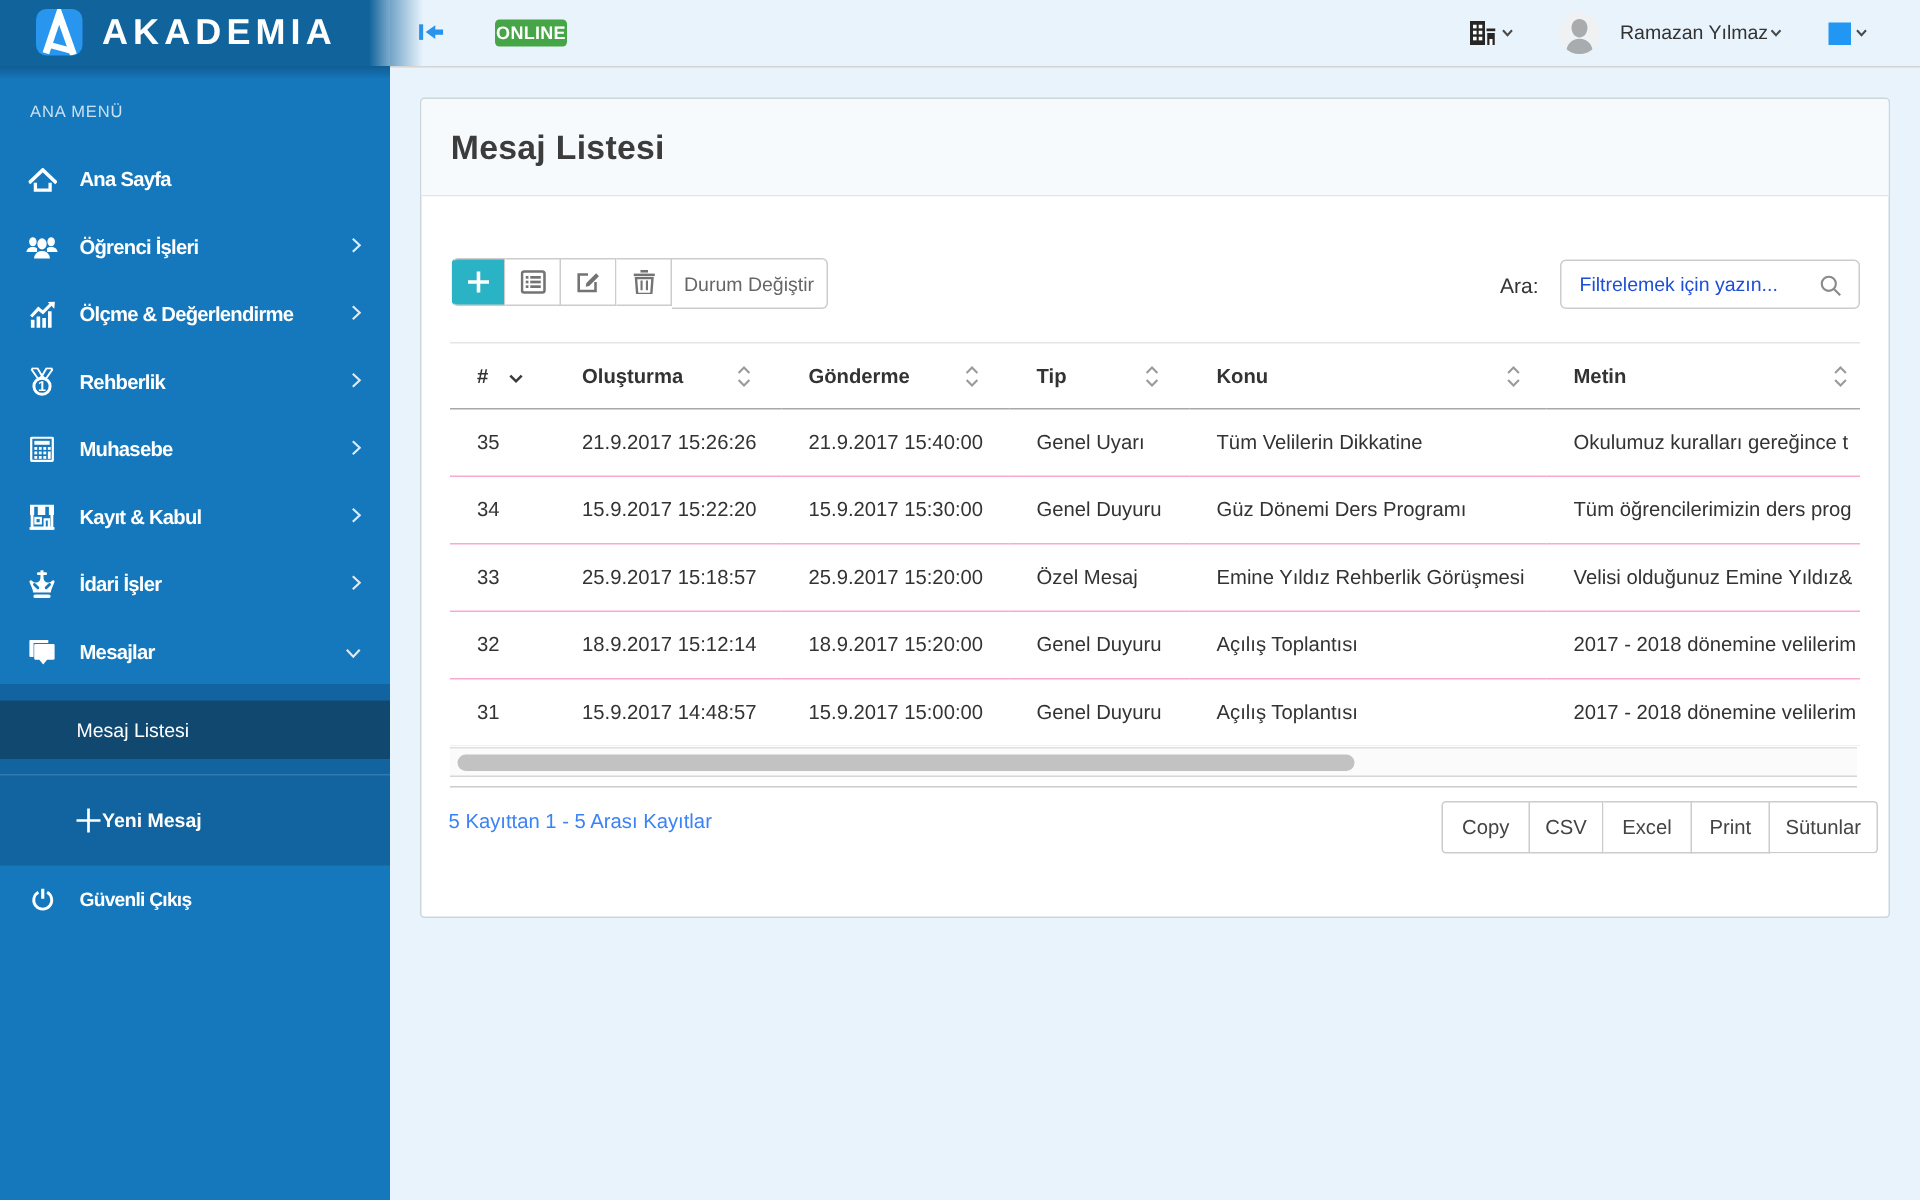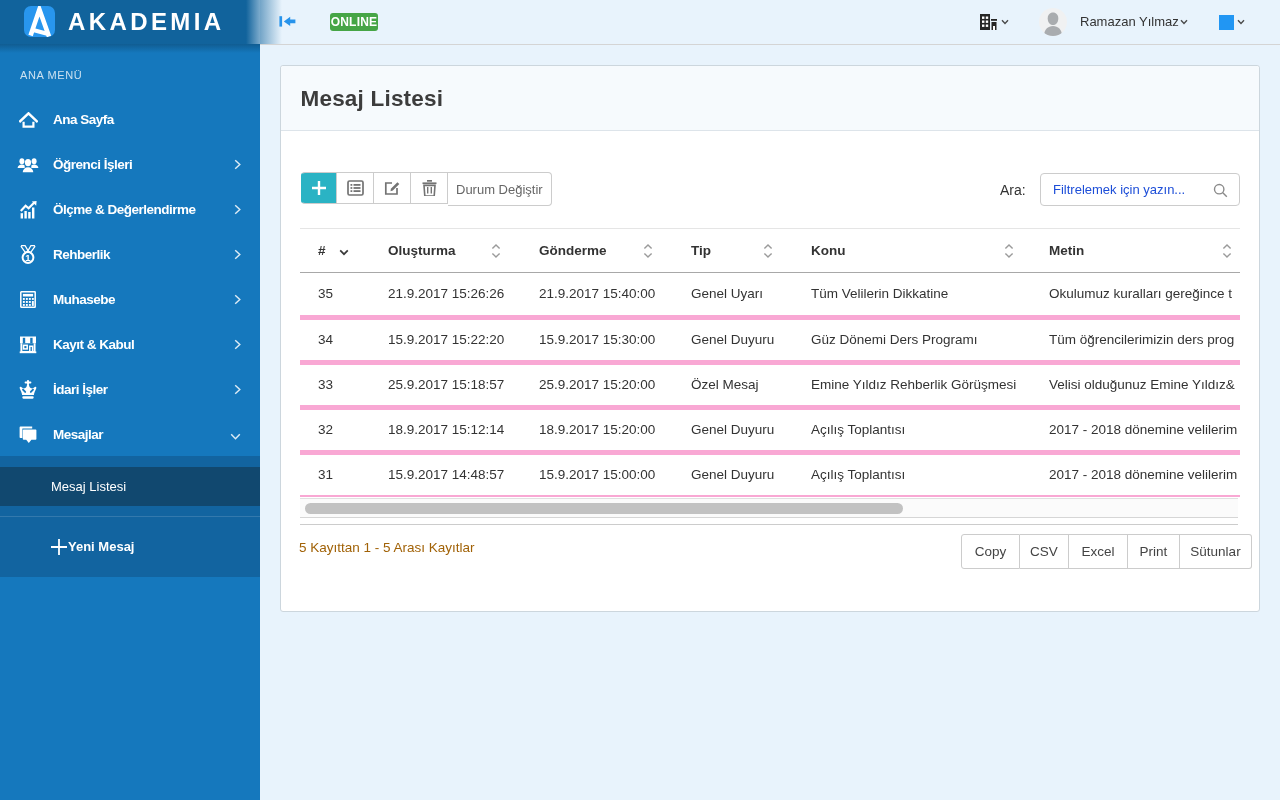--- a/index.html
+++ b/index.html
@@ -68,30 +68,30 @@
     border-radius:4px; background:#fff; }
   #search .ph { position:absolute; left:12px; top:0; line-height:31px; font-size:13px; color:#1d4ed8; }
   #search svg { position:absolute; right:11px; top:9px; }
 
   
   #tablewrap { position:absolute; left:19px; top:162px; width:940px; height:269px; overflow:hidden;
     border-top:1px solid #e5e5e5; }
   table { border-collapse:collapse; table-layout:fixed; width:1530px; }
   th, td { white-space:nowrap; overflow:hidden; text-align:left; font-size:13.5px; color:#333; padding:0 0 0 18px; }
   th { height:43px; font-weight:bold; border-bottom:1.5px solid #a8a8a8; position:relative; }
-  td { height:45px; border-bottom:5px solid #f9a8d4; }
+  td { height:45px; border-bottom:1px solid #f9a8d4; }
   .sorts { position:absolute; top:14px; }
   
   #hscroll { position:absolute; left:19px; top:432px; width:938px; height:20px; background:#fbfbfb;
     border-top:1px solid #e0e0e0; border-bottom:1px solid #d6d6d6; border-radius:0; }
   #hthumb { position:absolute; left:5px; top:4px; width:598px; height:11px; background:#c2c2c2; border-radius:6px; }
   #tbl-bottom { position:absolute; left:19px; top:458px; width:938px; height:1px; background:#cccccc; }
 
   
-  #info { position:absolute; left:18px; top:474px; font-size:13.5px; color:#a16207; }
+  #info { position:absolute; left:18px; top:474px; font-size:13.5px; color:#3b82f6; }
   #exports { position:absolute; left:668px; top:468px; height:35px;padding-left:12px; }
   .ebtn { float:left; height:35px; border:1px solid #ccc; border-left:none; background:#fff;
     font-size:13.5px; color:#444; display:flex; align-items:center; justify-content:center; }
   .ebtn.first { border-left:1px solid #ccc; border-radius:3px 0 0 3px; }
   .ebtn.last { border-radius:0 3px 3px 0; }
 </style>
 </head>
 <body>
 
 <div id="topbar">
@@ -417,13 +417,22 @@
     <div id="sub-active">Mesaj Listesi</div>
     <div id="sub-sep"></div>
     <div id="sub-new">
       <svg class="plus" width="18" height="18" viewBox="0 0 18 18">
           <path d="M9 1 L9 17 M1 9 L17 9" stroke="#fff" stroke-width="1.8"></path>
         </svg>
       <span class="tx">Yeni Mesaj</span>
     </div>
   </div>
 
+  <div class="mi" id="mi-exit">
+    <span class="ic">
+        <svg width="15" height="16" viewBox="0 0 15 16">
+      <path d="M7.5 0.5 L7.5 7.2" stroke="#fff" stroke-width="2.1" fill="none"></path>
+      <path d="M4.6 2.8 A 6 6 0 1 0 10.4 2.8" fill="none" stroke="#fff" stroke-width="1.9"></path>
+    </svg>
+      </span>
+    <span class="tx">Güvenli Çıkış</span>
+  </div>
 </div>
 
 </body></html>

